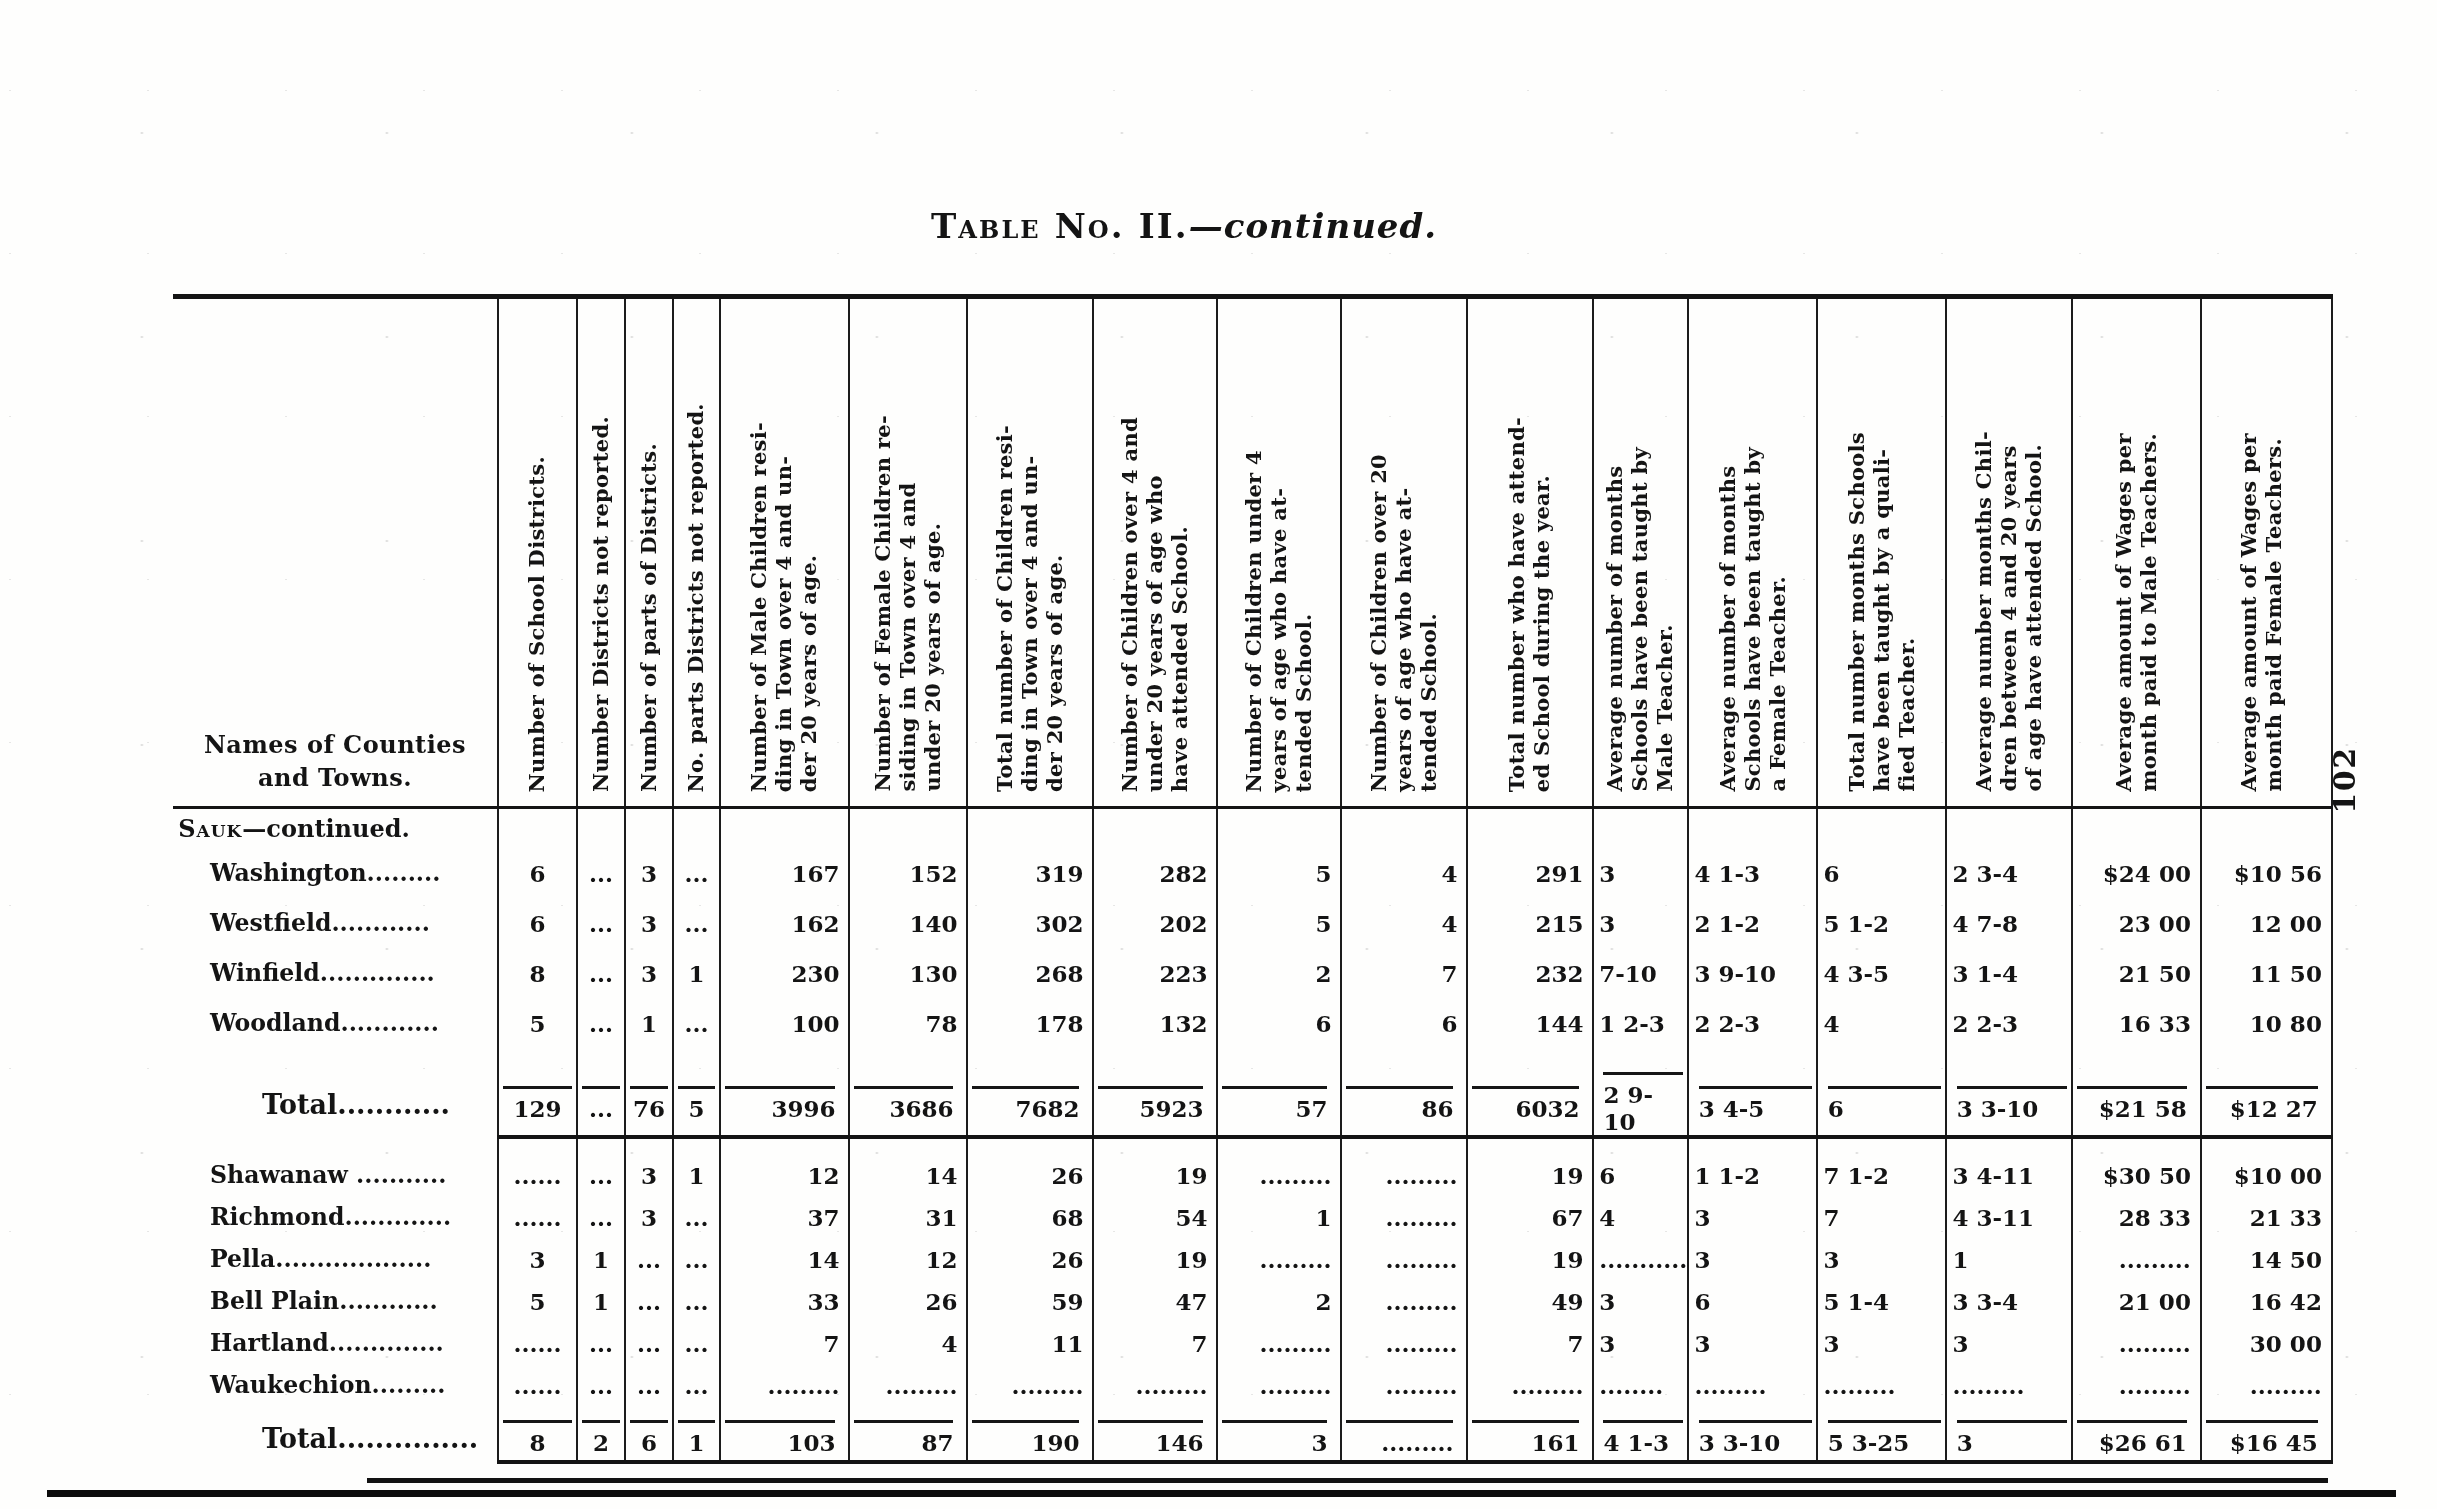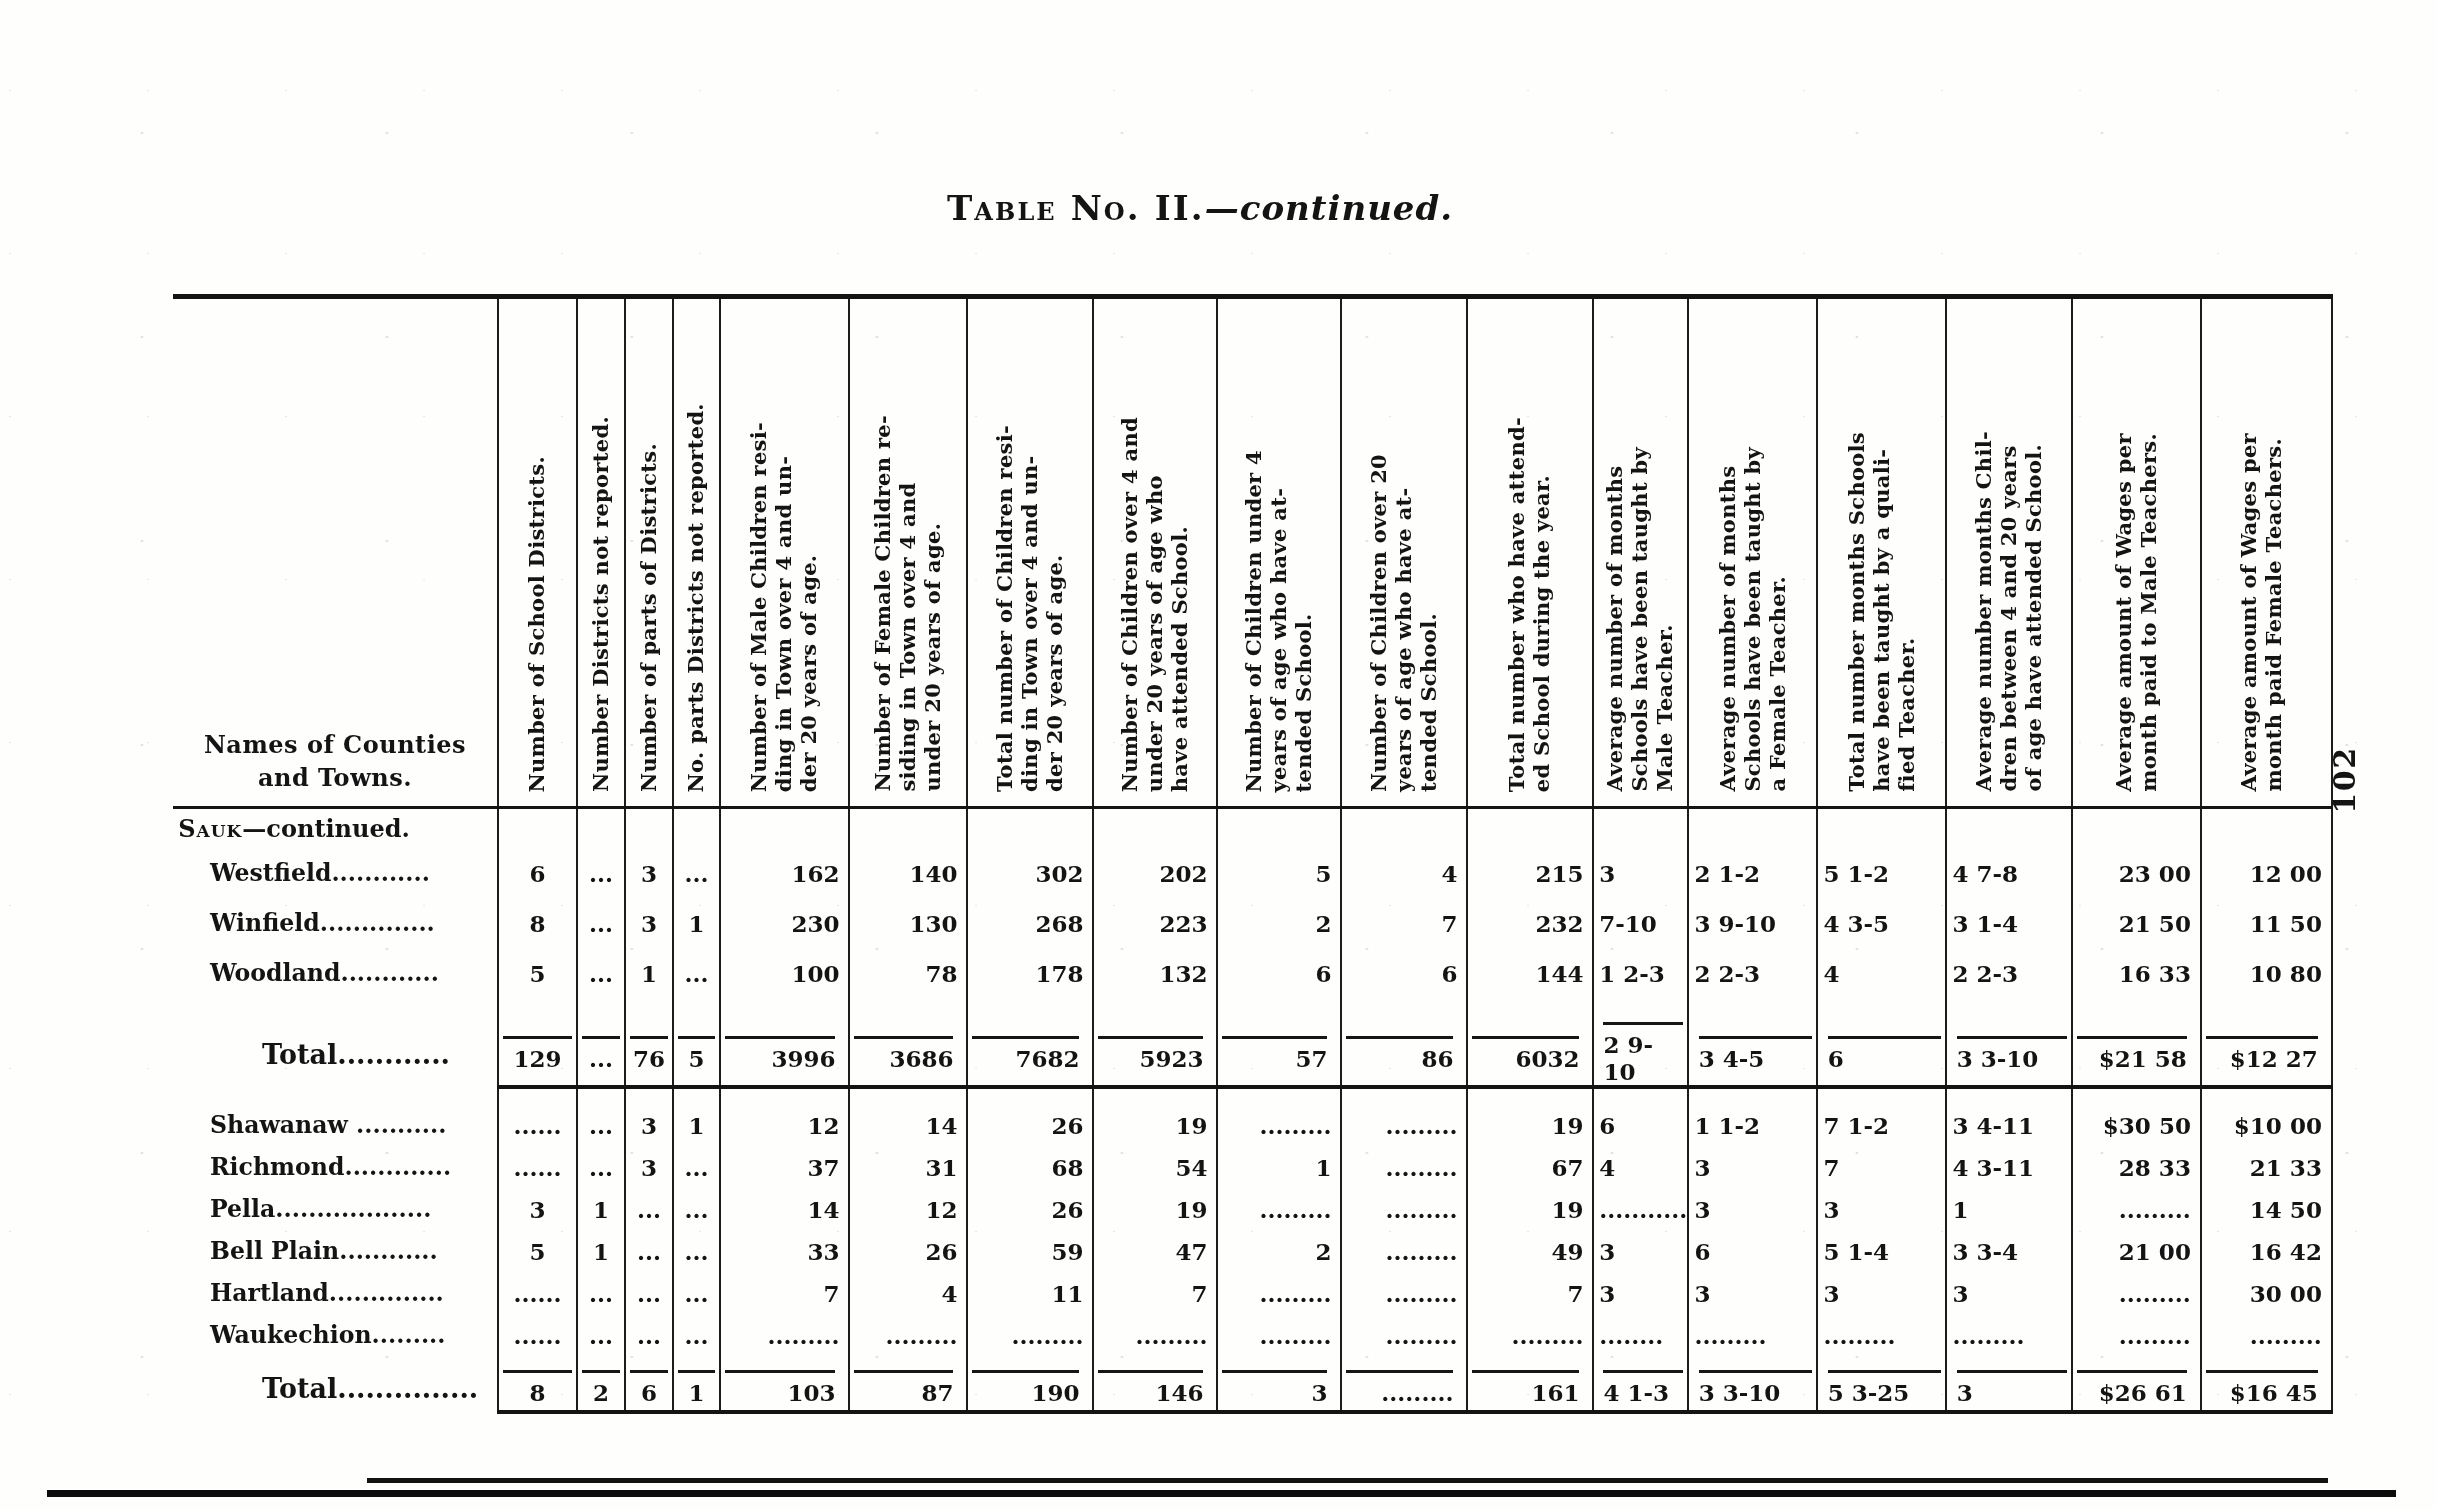--- a/index.html
+++ b/index.html
@@ -12,24 +12,23 @@
   .page{
     position:relative;width:2438px;height:1510px;
     background-color:#fefefd;
     background-image:
       radial-gradient(circle, rgba(25,25,25,.16) 0 0.8px, transparent 1.4px),
       radial-gradient(circle, rgba(25,25,25,.10) 0 0.5px, transparent 1px);
     background-size:245px 204px, 138px 163px;
     background-position:19.4px 31px, 79px 9px;
   }
   .title{
-    position:absolute;top:188px;left:0;width:2368px;
+    position:absolute;top:206px;left:0;width:2368px;
     text-align:center;font-size:34px;font-weight:bold;letter-spacing:2.1px;
     white-space:nowrap;
-    padding-left:16px;
   }
   .title .sc{font-variant:small-caps;}
   .title .it{font-style:italic;letter-spacing:1px;}
 
   table.main{
     position:absolute;left:173px;top:294px;
     border-collapse:collapse;table-layout:fixed;
   }
   th,td{margin:0;padding:0;overflow:visible;}
   th.vh, td.c{border-left:2.1px solid #1c1c1c;}
@@ -186,20 +185,40 @@
           <td class="c k9"></td>
           <td class="c k10"></td>
           <td class="c k11"></td>
           <td class="c k12"></td>
           <td class="c k13"></td>
           <td class="c k14"></td>
           <td class="c k15"></td>
           <td class="c k16"></td>
       </tr>
 
+      <tr class="h95">
+        <td class="nm town-name">Washington.........</td>
+        <td class="c k0">6</td>
+        <td class="c k1">...</td>
+        <td class="c k2">3</td>
+        <td class="c k3">...</td>
+        <td class="c k4">167</td>
+        <td class="c k5">152</td>
+        <td class="c k6">319</td>
+        <td class="c k7">282</td>
+        <td class="c k8">5</td>
+        <td class="c k9">4</td>
+        <td class="c k10">291</td>
+        <td class="c k11">3</td>
+        <td class="c k12">4 1-3</td>
+        <td class="c k13">6</td>
+        <td class="c k14">2 3-4</td>
+        <td class="c k15">$24 00</td>
+        <td class="c k16">$10 56</td>
+      </tr>
 
       <tr class="h95">
         <td class="nm town-name">Westfield............</td>
         <td class="c k0">6</td>
         <td class="c k1">...</td>
         <td class="c k2">3</td>
         <td class="c k3">...</td>
         <td class="c k4">162</td>
         <td class="c k5">140</td>
         <td class="c k6">302</td>

